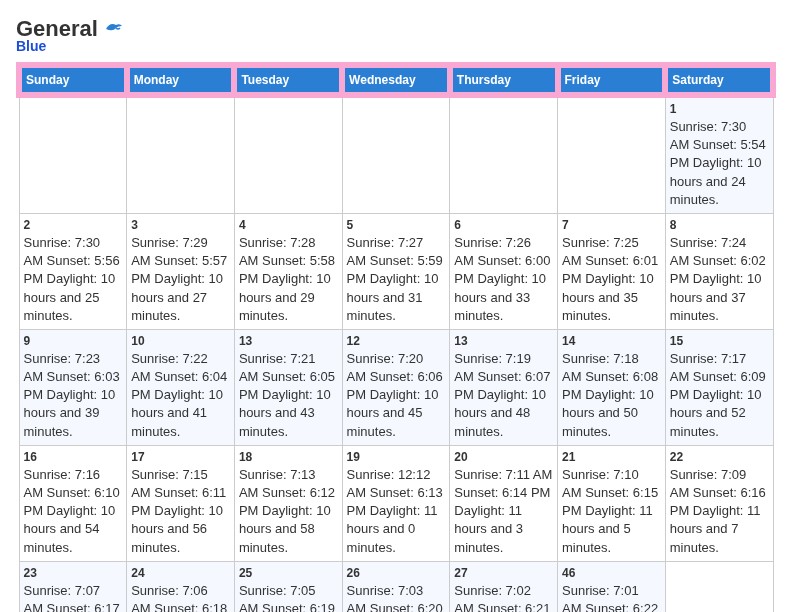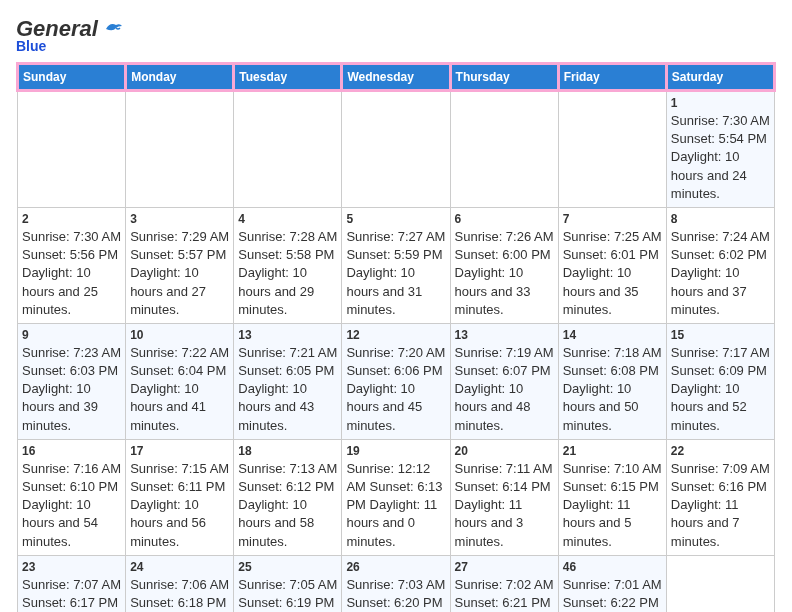--- a/index.html
+++ b/index.html
@@ -38,21 +38,21 @@
       border-collapse: collapse;
       table-layout: fixed;
     }
     thead th {
       background-color: #2a7fd4;
       color: #fff;
       font-size: 12px;
       font-weight: bold;
       padding: 5px 4px;
       text-align: left;
-      border: 3px solid #f9a8d4;
+      border: 6px solid #f9a8d4;
     }
     tbody td {
       border: 1px solid #ccc;
       vertical-align: top;
       padding: 4px;
       height: 90px;
       font-size: 10px;
       color: #333;
       background: #fff;
     }
@@ -75,21 +75,21 @@
     }
     .empty-cell {
       background: #fff !important;
     }
   </style>
 </head>
 <body>
 
 <div class="header">
   <div class="logo">
-    <div style="display:flex; align-items:center; gap:2px;font-style:italic;">
+    <div style="display:flex; align-items:center; gap:2px;">
       <span style="font-size:22px; font-weight:bold; color:#333;">General</span>
       <svg width="22" height="18" viewBox="0 0 22 18" style="margin-left:2px;">
         <path d="M4 9 Q8 2 14 5 Q18 3 20 6 Q16 6 14 8 Q11 12 4 9Z" fill="#2a7fd4"></path>
         <path d="M14 8 Q16 10 18 8" stroke="#2a7fd4" stroke-width="1.5" fill="none"></path>
       </svg>
     </div>
     <span style="font-size:14px; font-weight:bold; color:#1d4ed8; margin-top:-4px;">Blue</span>
   </div>
   <div class="title-block">
     <div class="month-year"></div>

